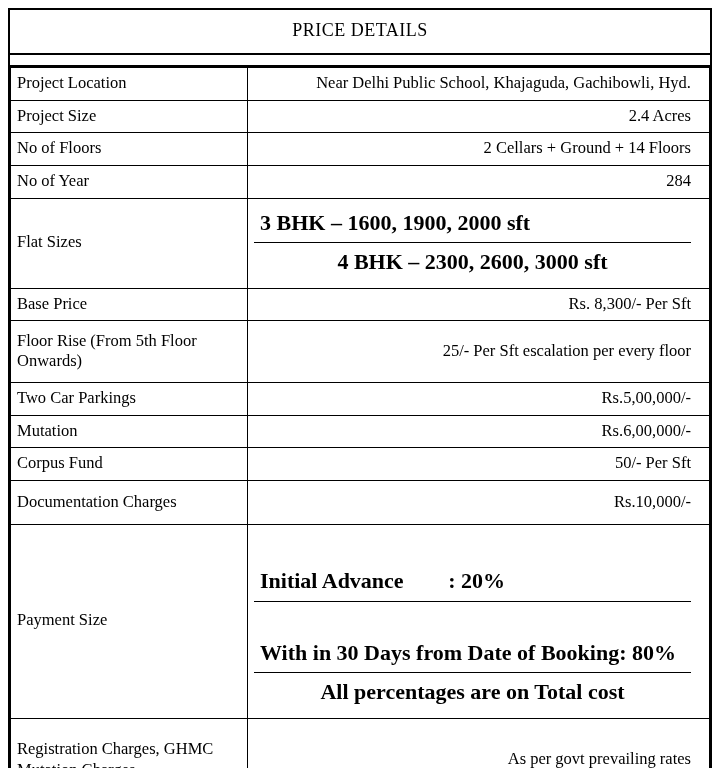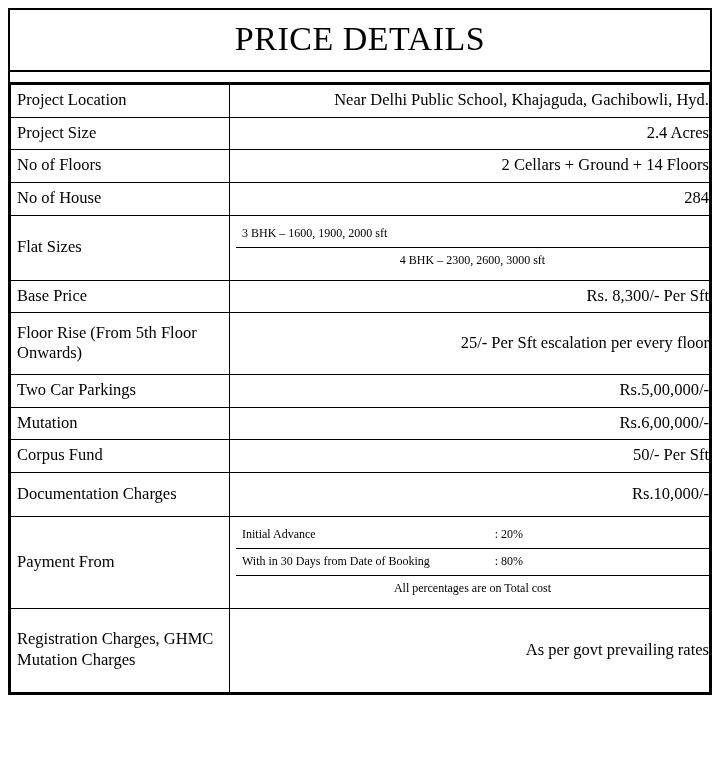--- a/index.html
+++ b/index.html
@@ -25,38 +25,38 @@
     border: 2px solid #000000;
     width: 704px;
     box-sizing: border-box;
   }
   .title-bar {
     border-bottom: 2px solid #000000;
     text-align: center;
     padding: 10px 0 12px 0;
   }
   .title-text {
-    font-size: 34px;
+    font-size: 18px;
     letter-spacing: 0.5px;
     font-family: "Liberation Serif", serif;
   }
   .gap-row {
     height: 10px;
     border-bottom: 2px solid #000000;
     background: #ffffff;
   }
   table.price {
     border-collapse: collapse;
     width: 100%;
     table-layout: fixed;
   }
   table.price td {
     border: 1px solid #000000;
     font-size: 16.5px;
-    padding: 5px 0 6px 6px;
+    padding: 5px 18px 6px 6px;
     vertical-align: middle;
     line-height: 1.25;
   }
   td.label {
     width: 212px;
   }
   td.value {
     width: auto;
     text-align: right;
   }
@@ -65,31 +65,33 @@
     border: 1px solid #000000;
   }
   table.sub {
     border-collapse: collapse;
     width: 100%;
     table-layout: fixed;
   }
   table.sub td {
     border: 0;
     border-bottom: 1px solid #000000;
-    font-size: 12px;
+    font-size: 22px;
     padding: 5px 6px 6px 6px;
+    font-weight: bold;
   }
   table.sub tr:last-child td {
     border-bottom: 0;
     text-align: center;
   }
   .pp-row {
     display: flex;
     justify-content: space-between;
     align-items: center;
+    margin-top: 32px;
   }
   .pp-left { flex: 0 0 auto; }
   .pp-right {
     flex: 0 0 auto;
     padding-right: 180px;
   }
   .tall-label {
     line-height: 1.35;
   }
   .value-bottom {
@@ -119,21 +121,21 @@
         </tr>
         <tr>
           <td class="label">Project Size</td>
           <td class="value">2.4 Acres</td>
         </tr>
         <tr>
           <td class="label">No of Floors</td>
           <td class="value">2 Cellars + Ground + 14 Floors</td>
         </tr>
         <tr>
-          <td class="label">No of House</td>
+          <td class="label">No of Year</td>
           <td class="value">284</td>
         </tr>
 
         <tr>
           <td class="label">Flat Sizes</td>
           <td class="nested-holder">
             <table class="sub">
               <tbody>
                 <tr>
                   <td>3 BHK – 1600, 1900, 2000 sft</td>
@@ -165,21 +167,21 @@
         <tr>
           <td class="label">Corpus Fund</td>
           <td class="value">50/- Per Sft</td>
         </tr>
         <tr style="height:44px;">
           <td class="label">Documentation Charges</td>
           <td class="value value-bottom">Rs.10,000/-</td>
         </tr>
 
         <tr>
-          <td class="label">Payment From</td>
+          <td class="label">Payment Size</td>
           <td class="nested-holder">
             <table class="sub">
               <tbody>
                 <tr>
                   <td>
                     <div class="pp-row">
                       <span class="pp-left">Initial Advance</span>
                       <span class="pp-right">: 20%</span>
                     </div>
                   </td>

